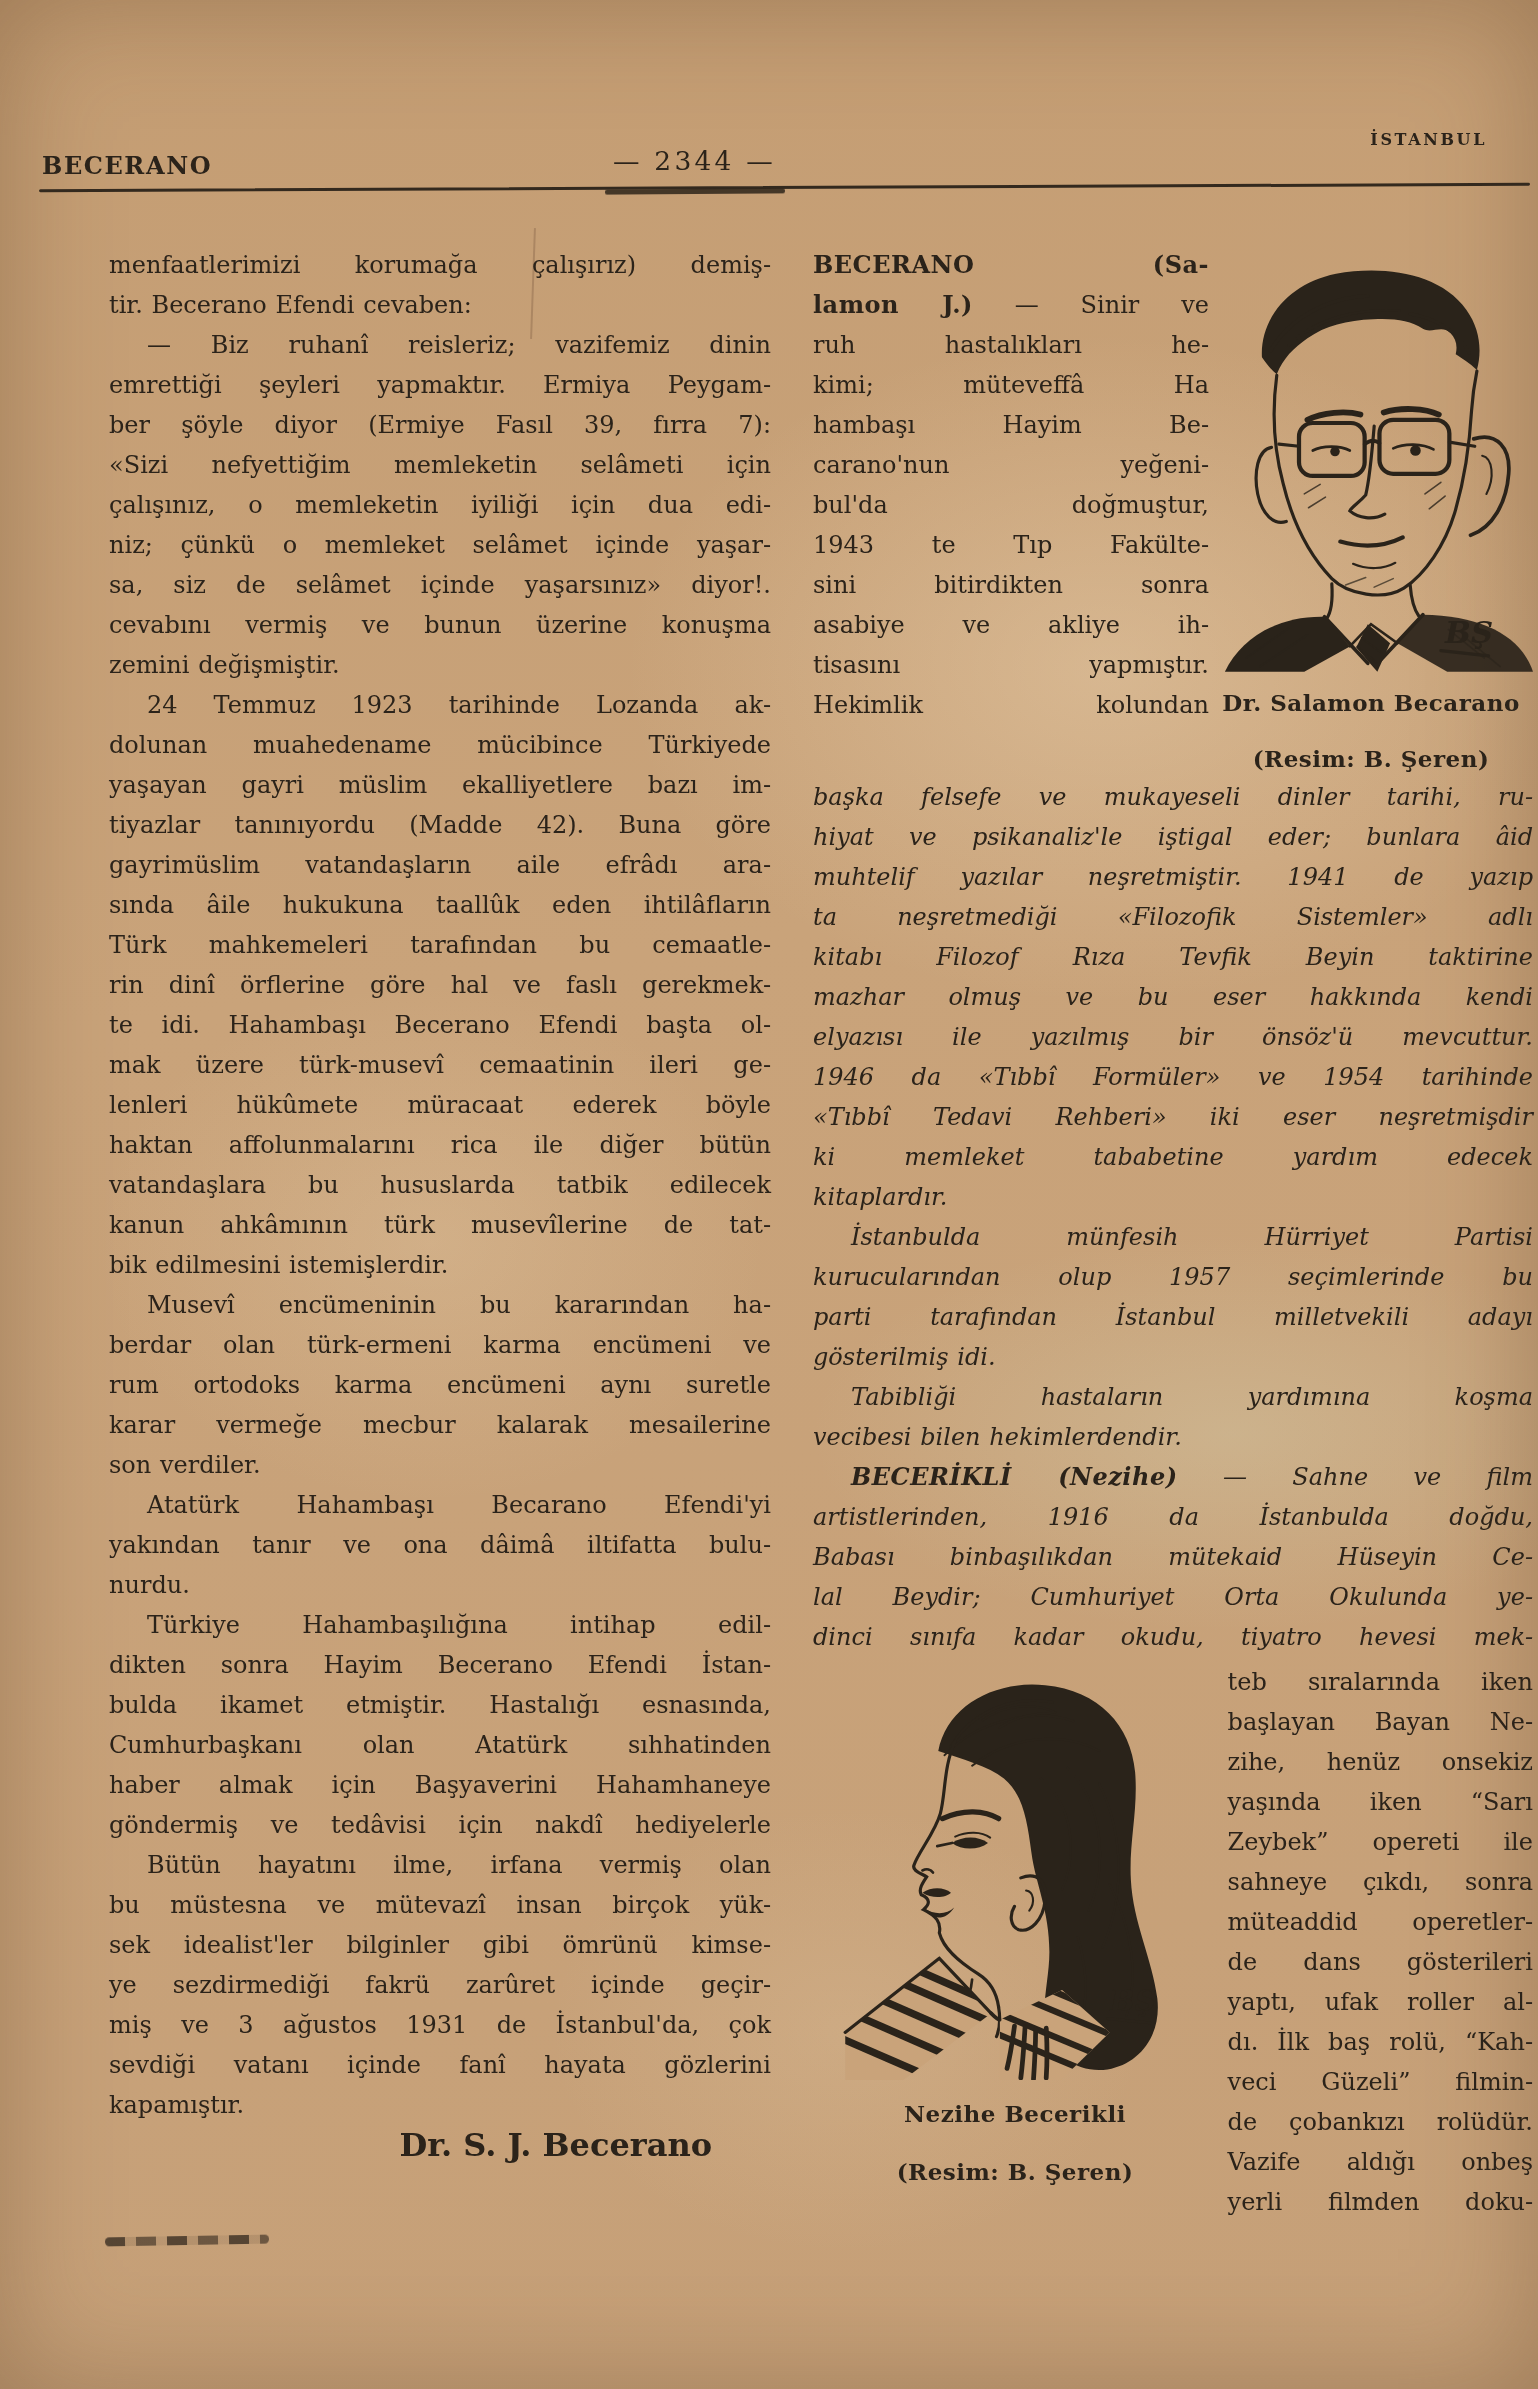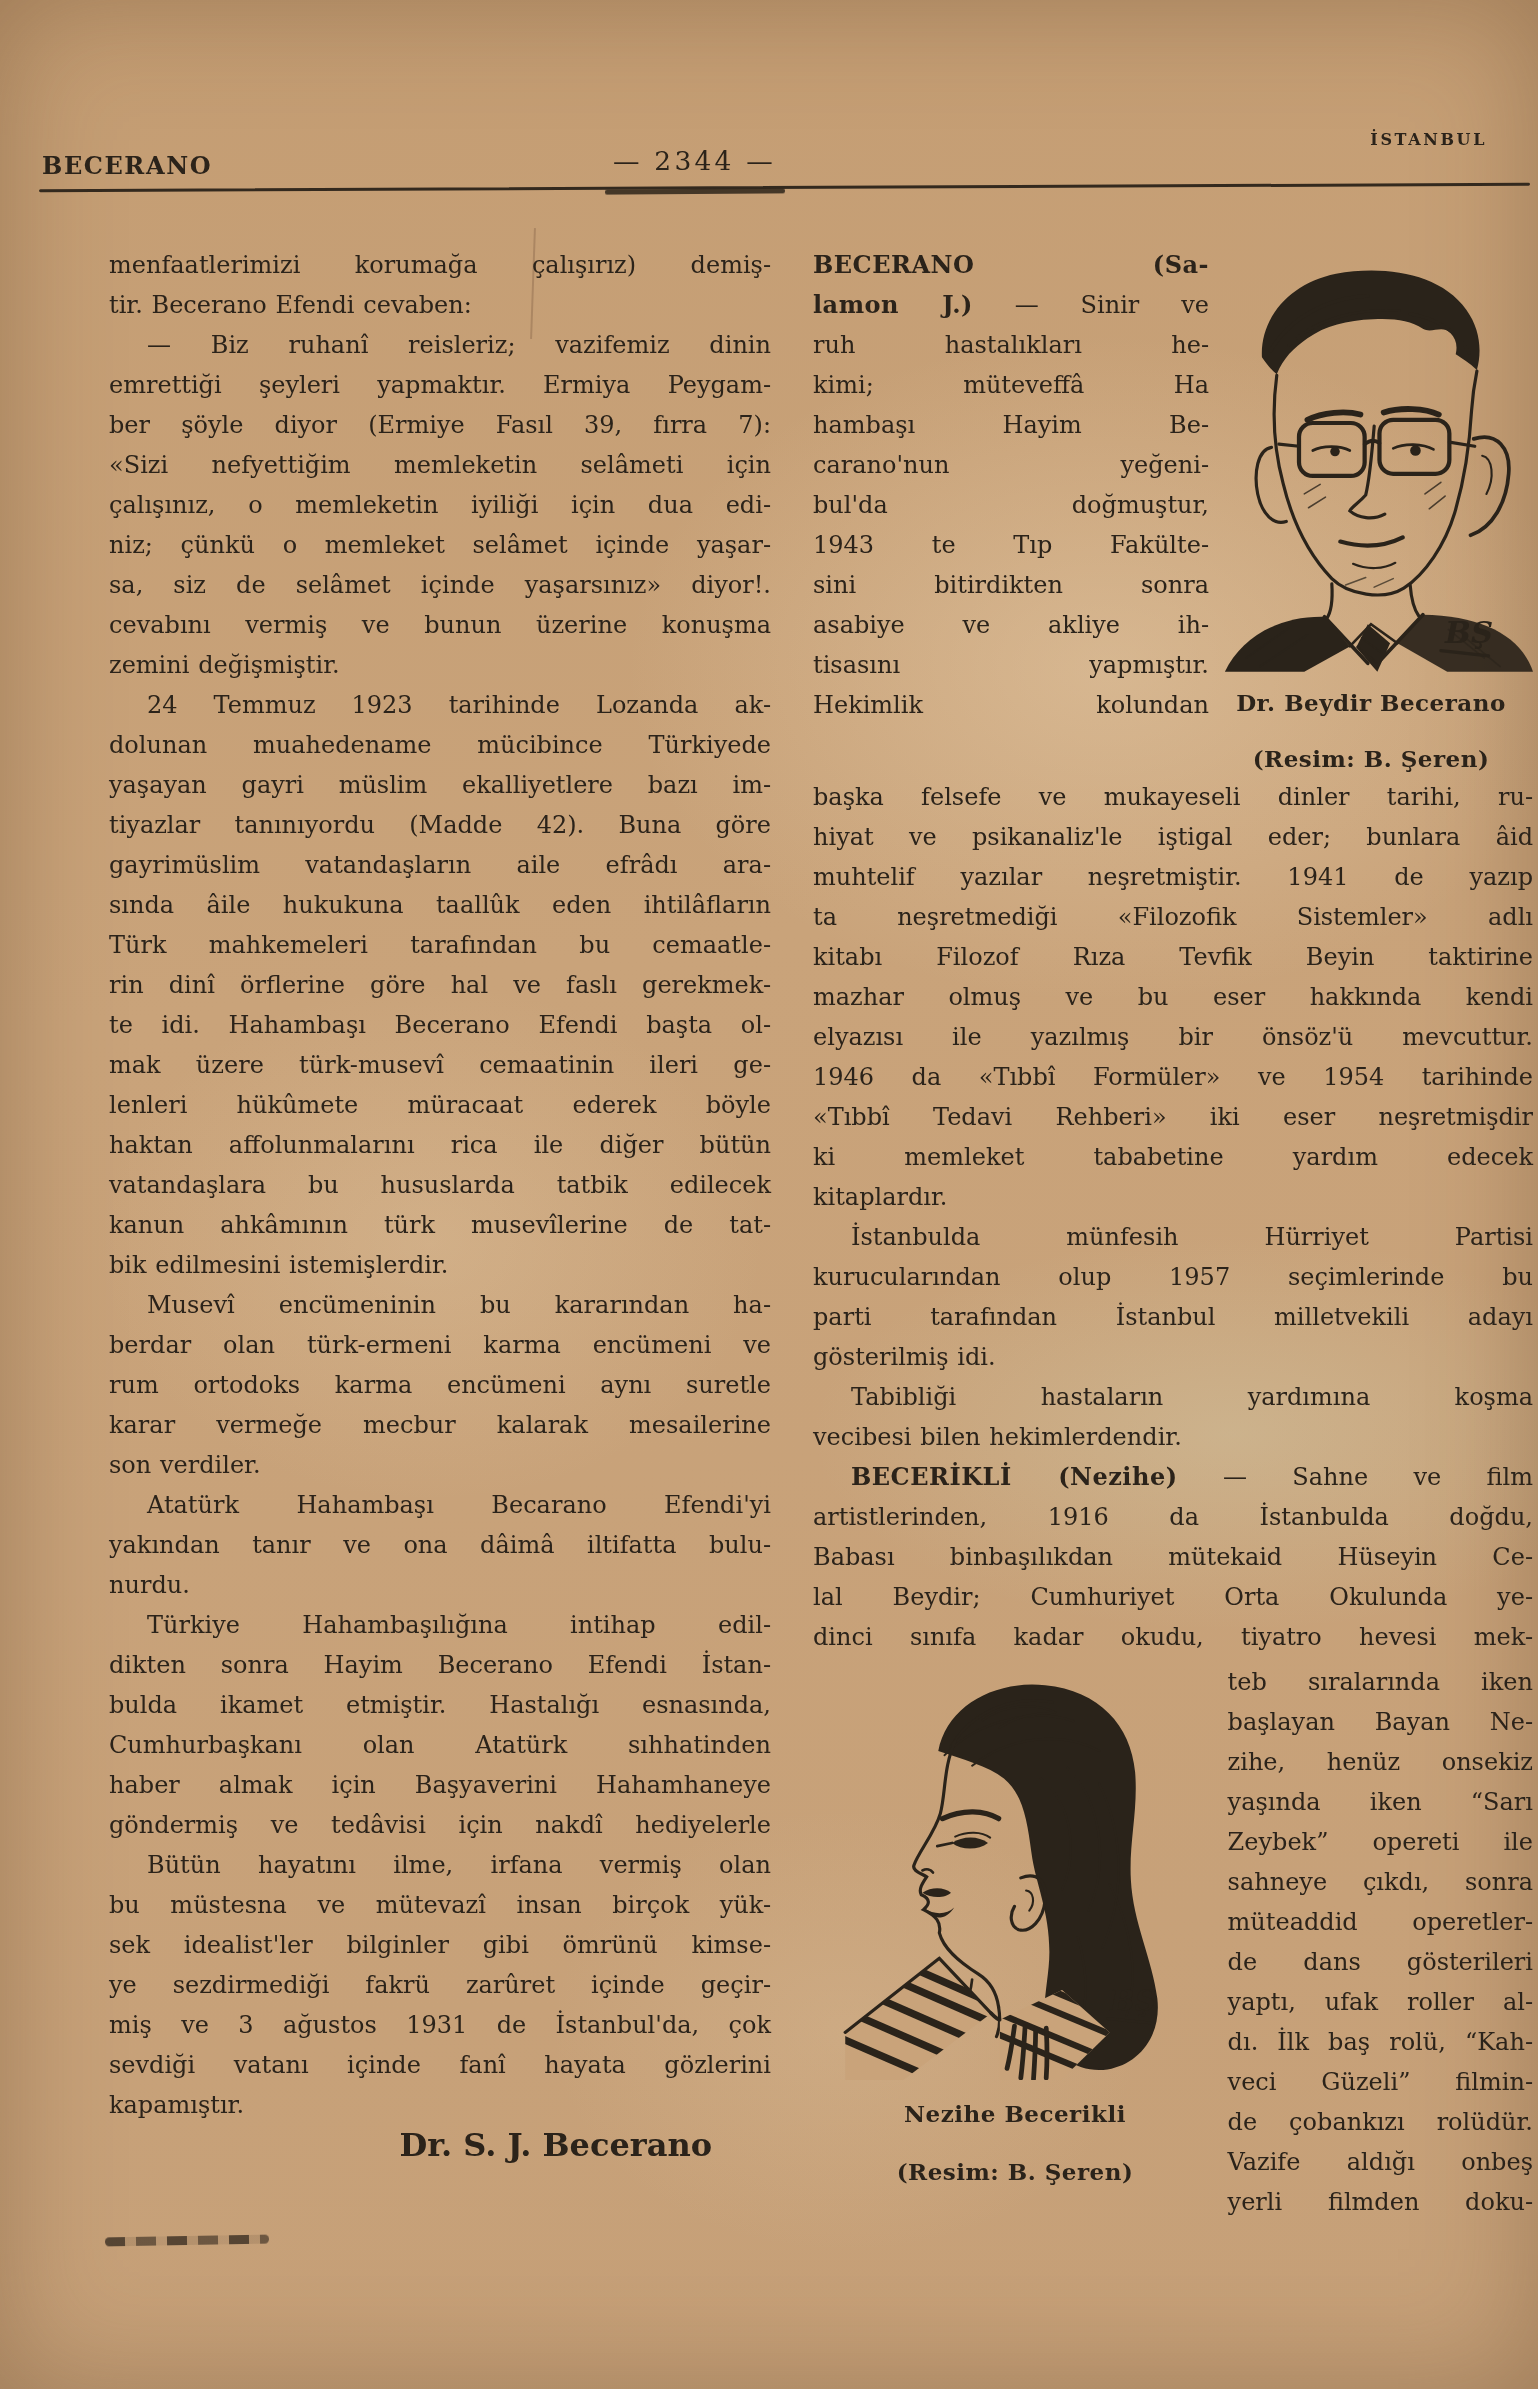--- a/index.html
+++ b/index.html
@@ -186,26 +186,26 @@
 
         <path class="ink" d="M266,758 L306,716 L356,752" stroke-width="5"></path>
         <path class="inkfill" d="M300,716 L342,752 L318,806 L278,760 Z"></path>
         <path class="ink" d="M288,742 L326,770 M280,758 L316,788" stroke="#c9a37a" stroke-width="3"></path>
 
         <path class="ink" d="M70,780 L150,724 M96,796 L186,736 M520,780 L452,726 M550,796 L480,738" stroke="#c9a37a" stroke-width="3" opacity=".6"></path>
 
         <text x="446" y="752" font-size="58" font-style="italic" font-weight="bold" fill="#2a231a" font-family="DejaVu Serif, serif">BŞ</text>
         <path class="ink" d="M438,766 L528,776" stroke-width="6"></path>
       </svg>
-      <div class="caption c1">Dr. Beydir Becerano</div>
+      <div class="caption c1">Dr. Salamon Becarano</div>
       <div class="caption c2">(Resim: B. Şeren)</div>
     </div>
   </div>
 
-  <div style="margin-top:3.2px;">
+  <div style="margin-top:3.2px;font-style:italic;">
       <div class="tline">başka felsefe ve mukayeseli dinler tarihi, ru-</div>
       <div class="tline">hiyat ve psikanaliz'le iştigal eder; bunlara âid</div>
       <div class="tline">muhtelif yazılar neşretmiştir. 1941 de yazıp</div>
       <div class="tline">ta neşretmediği «Filozofik Sistemler» adlı</div>
       <div class="tline">kitabı Filozof Rıza Tevfik Beyin taktirine</div>
       <div class="tline">mazhar olmuş ve bu eser hakkında kendi</div>
       <div class="tline">elyazısı ile yazılmış bir önsöz'ü mevcuttur.</div>
       <div class="tline">1946 da «Tıbbî Formüler» ve 1954 tarihinde</div>
       <div class="tline">«Tıbbî Tedavi Rehberi» iki eser neşretmişdir</div>
       <div class="tline">ki memleket tababetine yardım edecek</div>

